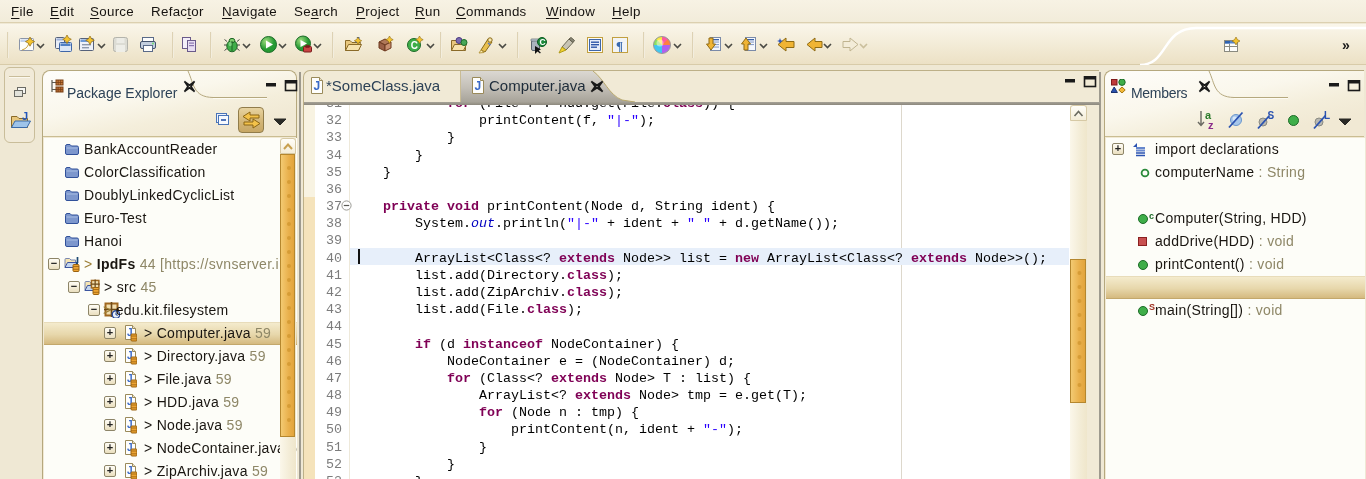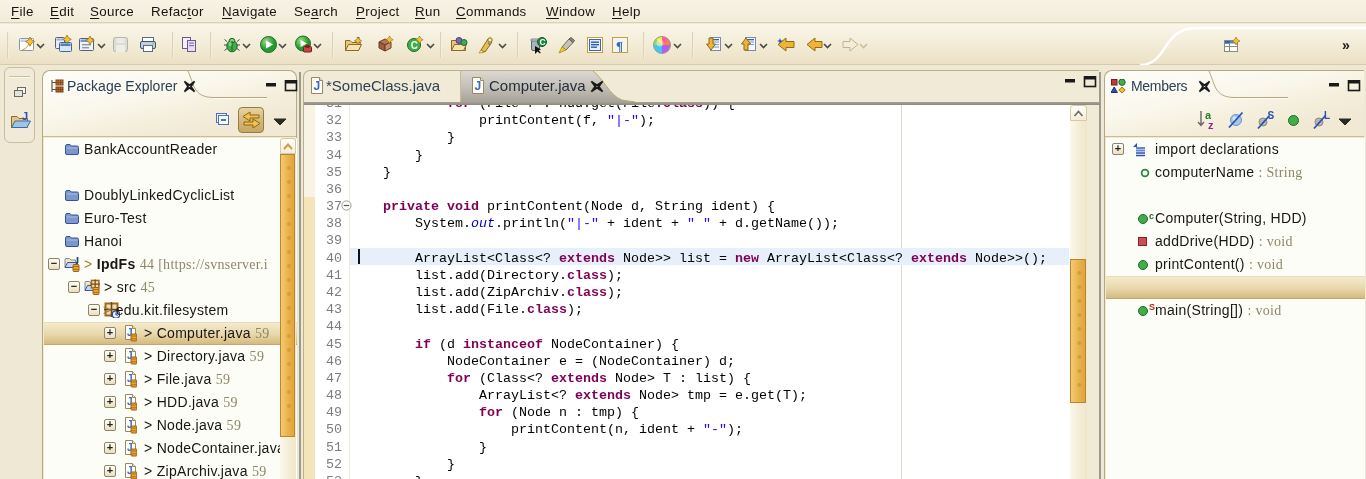--- a/index.html
+++ b/index.html
@@ -22,29 +22,29 @@
 .tsep { position:absolute; top:8px; width:2px; height:26px;
   background:linear-gradient(90deg,#d3c49e,#fdfbf4); }
 
 
 .vline { position:absolute; width:2px; background:#9e9a8e; }
 .panel { position:absolute; border:1px solid #b5a87e; border-radius:8px 8px 0 0; background:#f1e9d4; }
 .phead { position:absolute; left:0; top:0; right:0; height:66px;
   background:
    linear-gradient(168deg,#fefdfa 0%,#faf7ec 40%,#f4eedb 62%,#f1e9d4 80%);
   border-radius:8px 8px 0 0; }
-.ptitle { position:absolute; top:7px; font-size:14px; color:#2d4257; letter-spacing:0px; white-space:nowrap; }
+.ptitle { position:absolute; top:14px; font-size:14px; color:#2d4257; letter-spacing:0px; white-space:nowrap; }
 .ptoolrow { position:absolute; left:0; right:0; top:31px; height:35px; background:transparent;
   border-bottom:1px solid #cabd92; }
 .minmax { position:absolute; }
 
 
 .trow { position:absolute; height:23px; font-size:14px; color:#1a1611; letter-spacing:.3px; white-space:nowrap; }
 .trow .lbl { position:absolute; top:3px; }
-.dec { color:#8e8767;font-family:Liberation Serif, serif; }
+.dec { color:#8e8767; }
 .svn { color:#9c7e35; }
 .selrow { position:absolute; height:23px;
   background:linear-gradient(#f4ebcd,#e7d7ab 55%,#d5ba80);
   border-top:1px solid #e8dcba; border-bottom:1px solid #c3a86c; }
 .expander { position:absolute; width:12px; height:12px; top:5px;
   background:linear-gradient(#fffdf6,#eadfbf); border:1px solid #8d8568; border-radius:2px;
   font-size:11px; line-height:9px; text-align:center; color:#222; font-weight:700; }
 
 
 .sbtrack { position:absolute; background:linear-gradient(90deg,#fbf7ea,#f3ecd6 60%,#efe6cb); }
@@ -391,20 +391,26 @@
           <path d="M12 10.5 V12.5 L13.6 13.6" fill="none" stroke="#2a4a9a" stroke-width="1.1"></path>
         </g>
       </defs>
     </svg>
     <div id="ptree" class="abs" style="left:0;top:0;width:253px;height:341px;overflow:hidden;">
       <div class="trow" style="left:0;top:0;width:253px">
             <svg class="abs" style="left:20px;top:4px" width="16" height="14" viewBox="0 0 16 14">
               <use href="#i-folder"></use>
             </svg>
             <span class="lbl" style="left:40px">BankAccountReader</span>
+          </div>
+      <div class="trow" style="left:0;top:23px;width:253px">
+            <svg class="abs" style="left:20px;top:4px" width="16" height="14" viewBox="0 0 16 14">
+              <use href="#i-folder"></use>
+            </svg>
+            <span class="lbl" style="left:40px">ColorClassification</span>
           </div>
       <div class="trow" style="left:0;top:46px;width:253px">
             <svg class="abs" style="left:20px;top:4px" width="16" height="14" viewBox="0 0 16 14">
               <use href="#i-folder"></use>
             </svg>
             <span class="lbl" style="left:40px">DoublyLinkedCyclicList</span>
           </div>
       <div class="trow" style="left:0;top:69px;width:253px">
             <svg class="abs" style="left:20px;top:4px" width="16" height="14" viewBox="0 0 16 14">
               <use href="#i-folder"></use>

